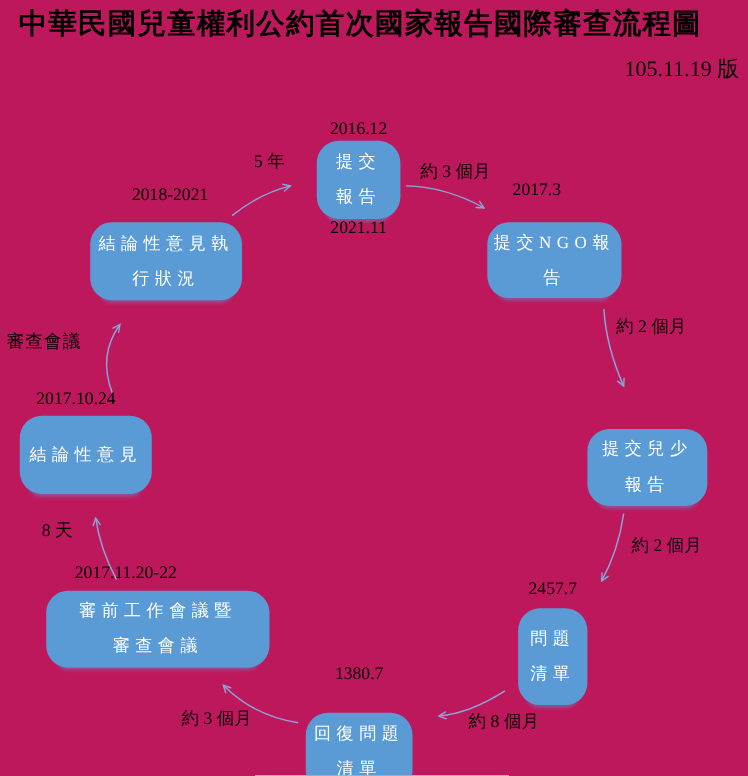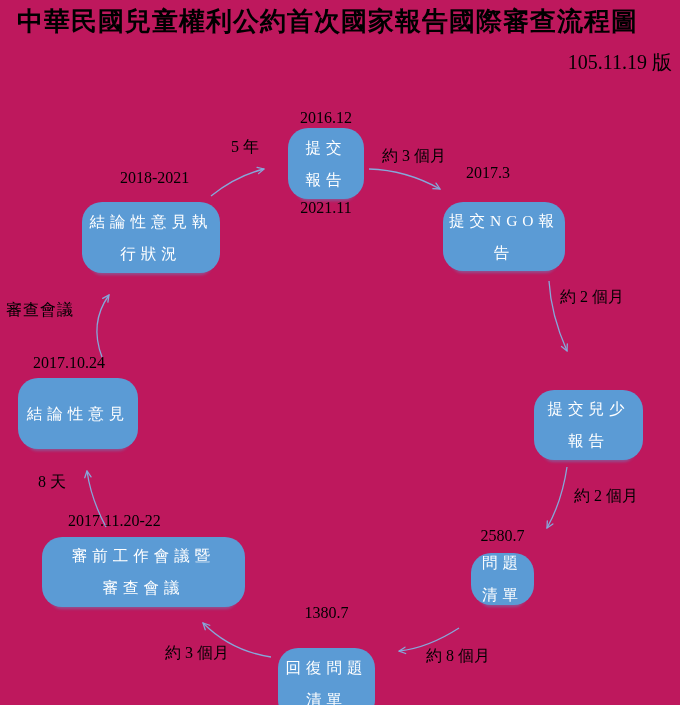--- a/index.html
+++ b/index.html
@@ -15,21 +15,21 @@
   .arrows{position:absolute;left:0;top:0;width:680px;height:705px;pointer-events:none;}
   .node{
     position:absolute;background:#5B9BD5;color:#fff;border-radius:20px;
     display:flex;align-items:center;justify-content:center;text-align:center;
     font-size:15.5px;letter-spacing:5px;line-height:2.05;white-space:pre-line;
     box-shadow:0 10px 3px -8px rgba(91,155,213,.42);
   }
   .n0{left:288px;top:128px;width:76px;height:71px;}
   .n1{left:443px;top:202px;width:122px;height:69px;}
   .n2{left:534px;top:378px;width:109px;height:70px;margin-top:12px;}
-  .n3{left:471px;top:553px;width:63px;height:52px;}
+  .n3{left:471px;top:553px;width:63px;height:88px;}
   .n4{left:278px;top:628px;width:97px;height:72px;margin-top:20px;}
   .n5{left:42px;top:537px;width:203px;height:70px;}
   .n6{left:18px;top:378px;width:120px;height:71px;}
   .n7{left:82px;top:202px;width:138px;height:71px;}
   .lbl{position:absolute;font-size:16px;white-space:nowrap;}
   .d0a{left:288px;top:109px;width:76px;text-align:center;}
   .d0b{left:288px;top:199px;width:76px;text-align:center;}
   .d1{left:466px;top:164px;}
   .d2{left:521px;top:353px;width:107px;text-align:center;}
   .d3{left:471px;top:527px;width:63px;text-align:center;}
@@ -82,21 +82,21 @@
 清單</div>
   <div class="node n5">審前工作會議暨
 審查會議</div>
   <div class="node n6">結論性意見</div>
   <div class="node n7">結論性意見執
 行狀況</div>
 
   <div class="lbl d0a">2016.12</div>
   <div class="lbl d0b">2021.11</div>
   <div class="lbl d1">2017.3</div>
-  <div class="lbl d3">2580.7</div>
+  <div class="lbl d3">2457.7</div>
   <div class="lbl d4">1380.7</div>
   <div class="lbl d5">2017.11.20-22</div>
   <div class="lbl d6">2017.10.24</div>
   <div class="lbl d7">2018-2021</div>
 
   <div class="lbl e0">約 3 個月</div>
   <div class="lbl e1">約 2 個月</div>
   <div class="lbl e2">約 2 個月</div>
   <div class="lbl e3">約 8 個月</div>
   <div class="lbl e4">約 3 個月</div>

